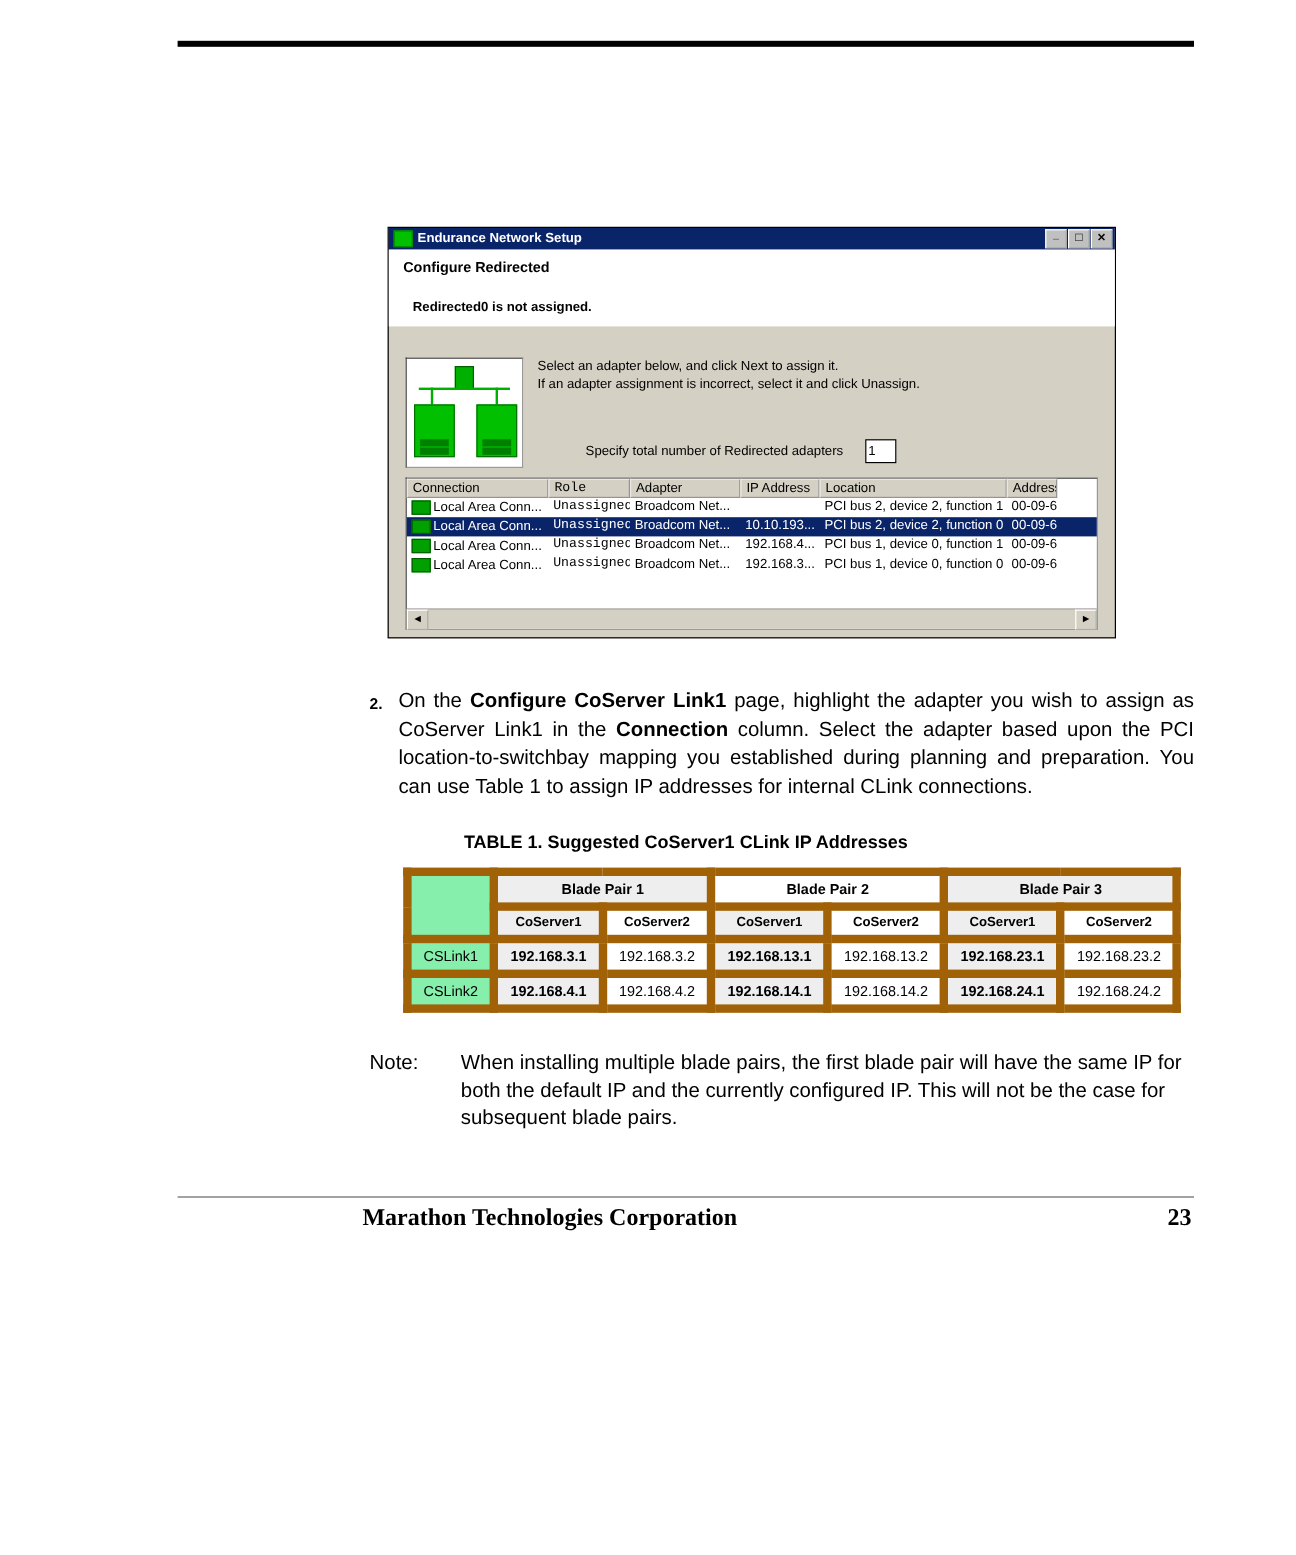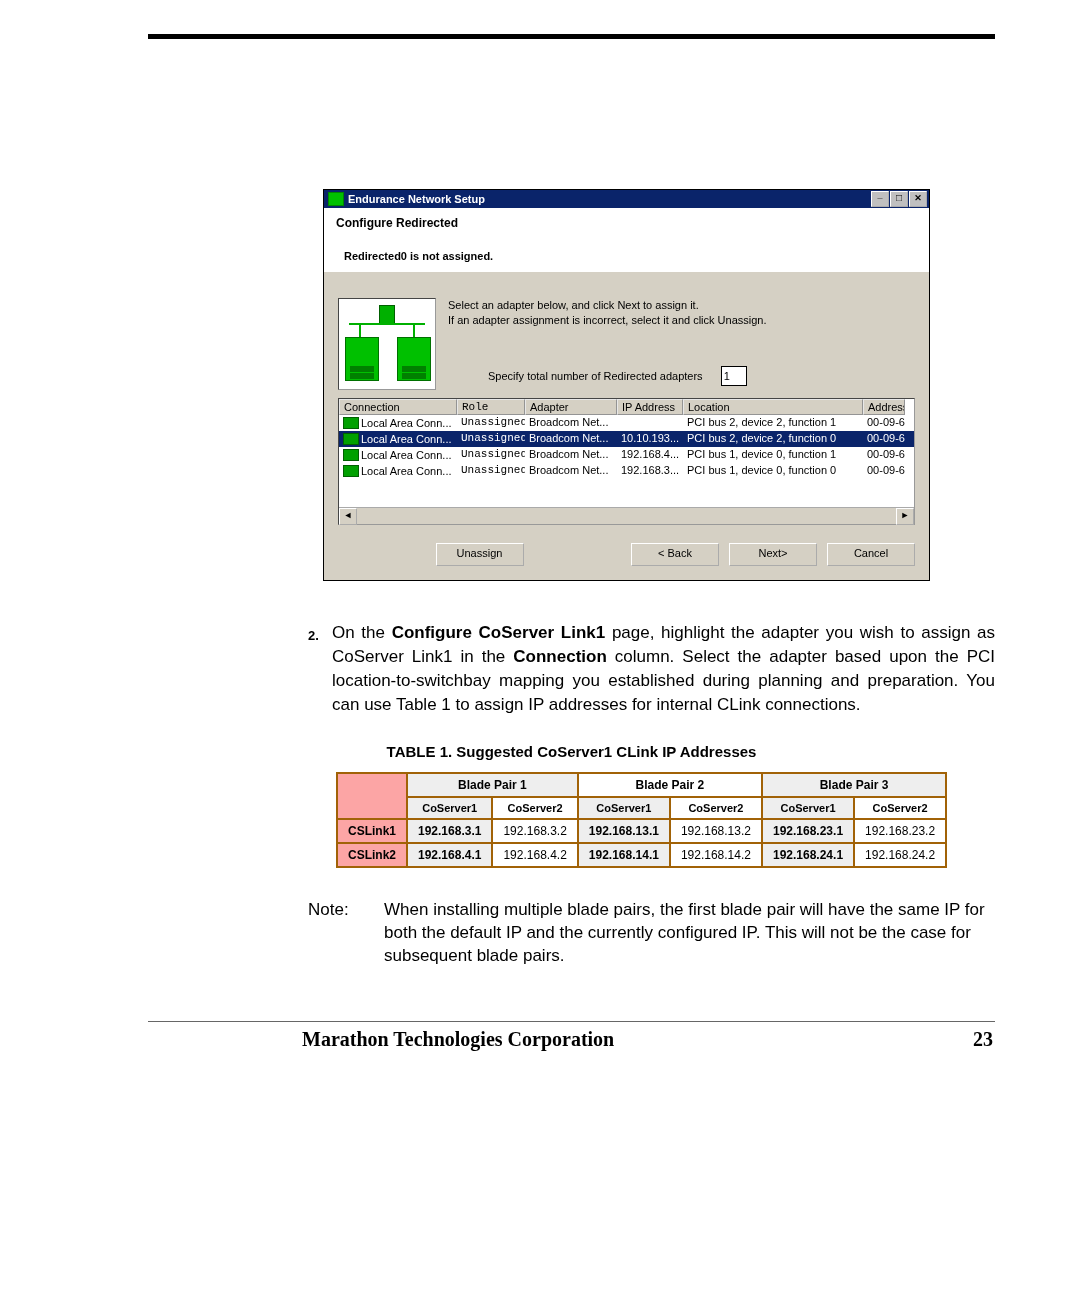--- a/index.html
+++ b/index.html
@@ -123,21 +123,21 @@
     padding: 1px 4px;
     box-sizing: border-box;
     height: 16px;
     overflow: hidden;
     white-space: nowrap;
   }
   .c-conn { width: 118px; display:flex; align-items:center; }
   .c-role { width: 68px; font-family: Liberation Mono, monospace; }
   .c-adapter { width: 92px; }
   .c-ip { width: 66px; }
-  .c-loc { width: 180px; }
+  .c-loc { width: 156px; }
   .c-addr { width: 42px; }
   .nic-icon {
     display:inline-block; width:14px; height:10px;
     background:#00a000; border:1px solid #006000;
     margin-right: 2px;
   }
   .listrow.selected { background:#0a246a; color:#fff; }
   .listbody-space { height: 28px; }
   .hscroll {
     height:16px; border-top:1px solid #aaa;
@@ -181,28 +181,28 @@
     font-weight:bold;
     font-size:15px;
     margin-top: 26px;
   }
   .table1 {
     border-collapse: collapse;
     margin: 12px 0 0 188px;
     font-size: 12px;
   }
   .table1 th, .table1 td {
-    border: 2px solid #a16207;
+    border: 7px solid #a16207;
     padding: 4px 10px;
     text-align: center;
     white-space: nowrap;
   }
   .table1 .rowhead {
-    font-weight: bold; text-align:left;
-    background: #fca5a5;
+    font-weight: normal; text-align:left;
+    background: #86efac;
   }
   .table1 .shade { background:#eee; }
   .table1 .grouph { font-weight: bold; }
   .table1 .subh { font-weight: bold; font-size:11px; }
   .table1 .boldcell { font-weight: bold; }
   .note {
     margin-top: 30px;
     font-size: 17px;
     line-height: 23px;
     display:flex;
@@ -310,28 +310,20 @@
               <div class="c-loc">PCI bus 1, device 0, function 0</div>
               <div class="c-addr">00-09-6...</div>
             </div>
           </div>
         <div class="listbody-space"></div>
         <div class="hscroll">
           <div class="sarrow">◄</div>
           <div class="sarrow">►</div>
         </div>
       </div>
-    </div>
-    <div class="dlg-buttons">
-      <div class="left-spacer">
-        <div class="dlg-button">Unassign</div>
-      </div>
-      <div class="dlg-button">&lt; Back</div>
-      <div class="dlg-button">Next&gt;</div>
-      <div class="dlg-button">Cancel</div>
     </div>
   </div>
 
   <div class="step-text">
     <span class="step-num">2.</span>
     <span>On the </span><b>Configure CoServer Link1</b><span> page, highlight the adapter you wish to assign as CoServer Link1 in the </span><b>Connection</b><span> column. Select the adapter based upon the PCI location-to-switchbay mapping you established during planning and preparation. You can use Table 1 to assign IP addresses for internal CLink connections.</span>
   </div>
 
   <div class="table-title">TABLE 1. Suggested  CoServer1 CLink IP Addresses</div>
 

